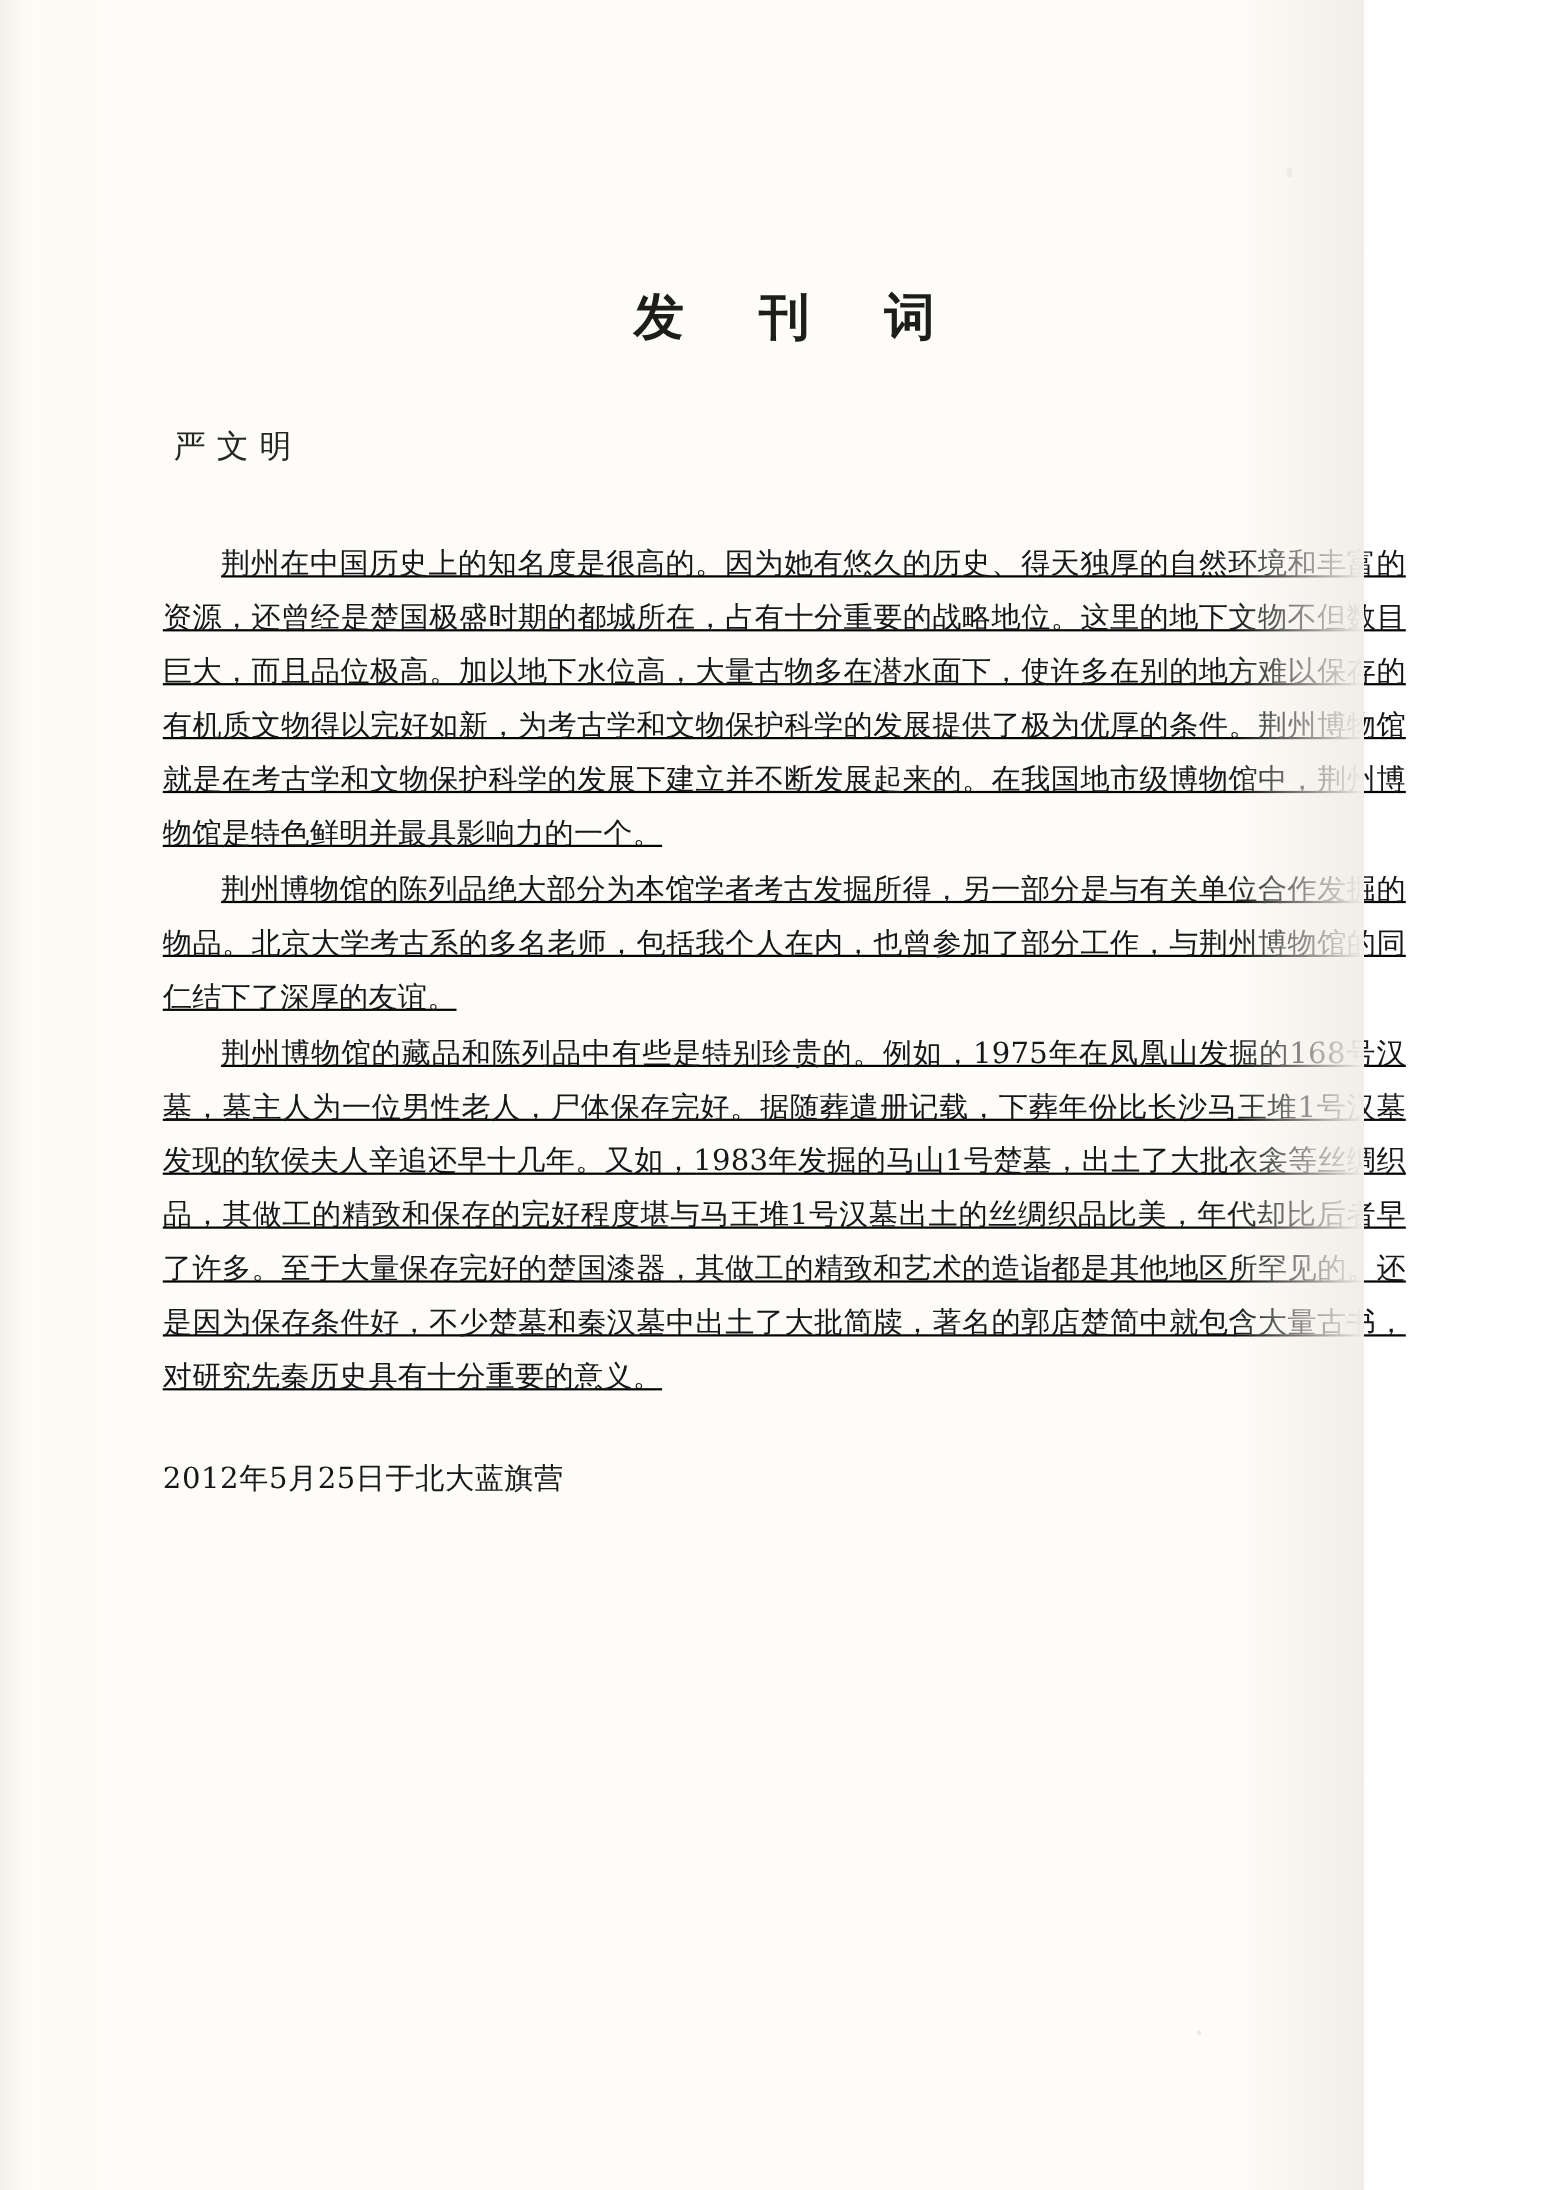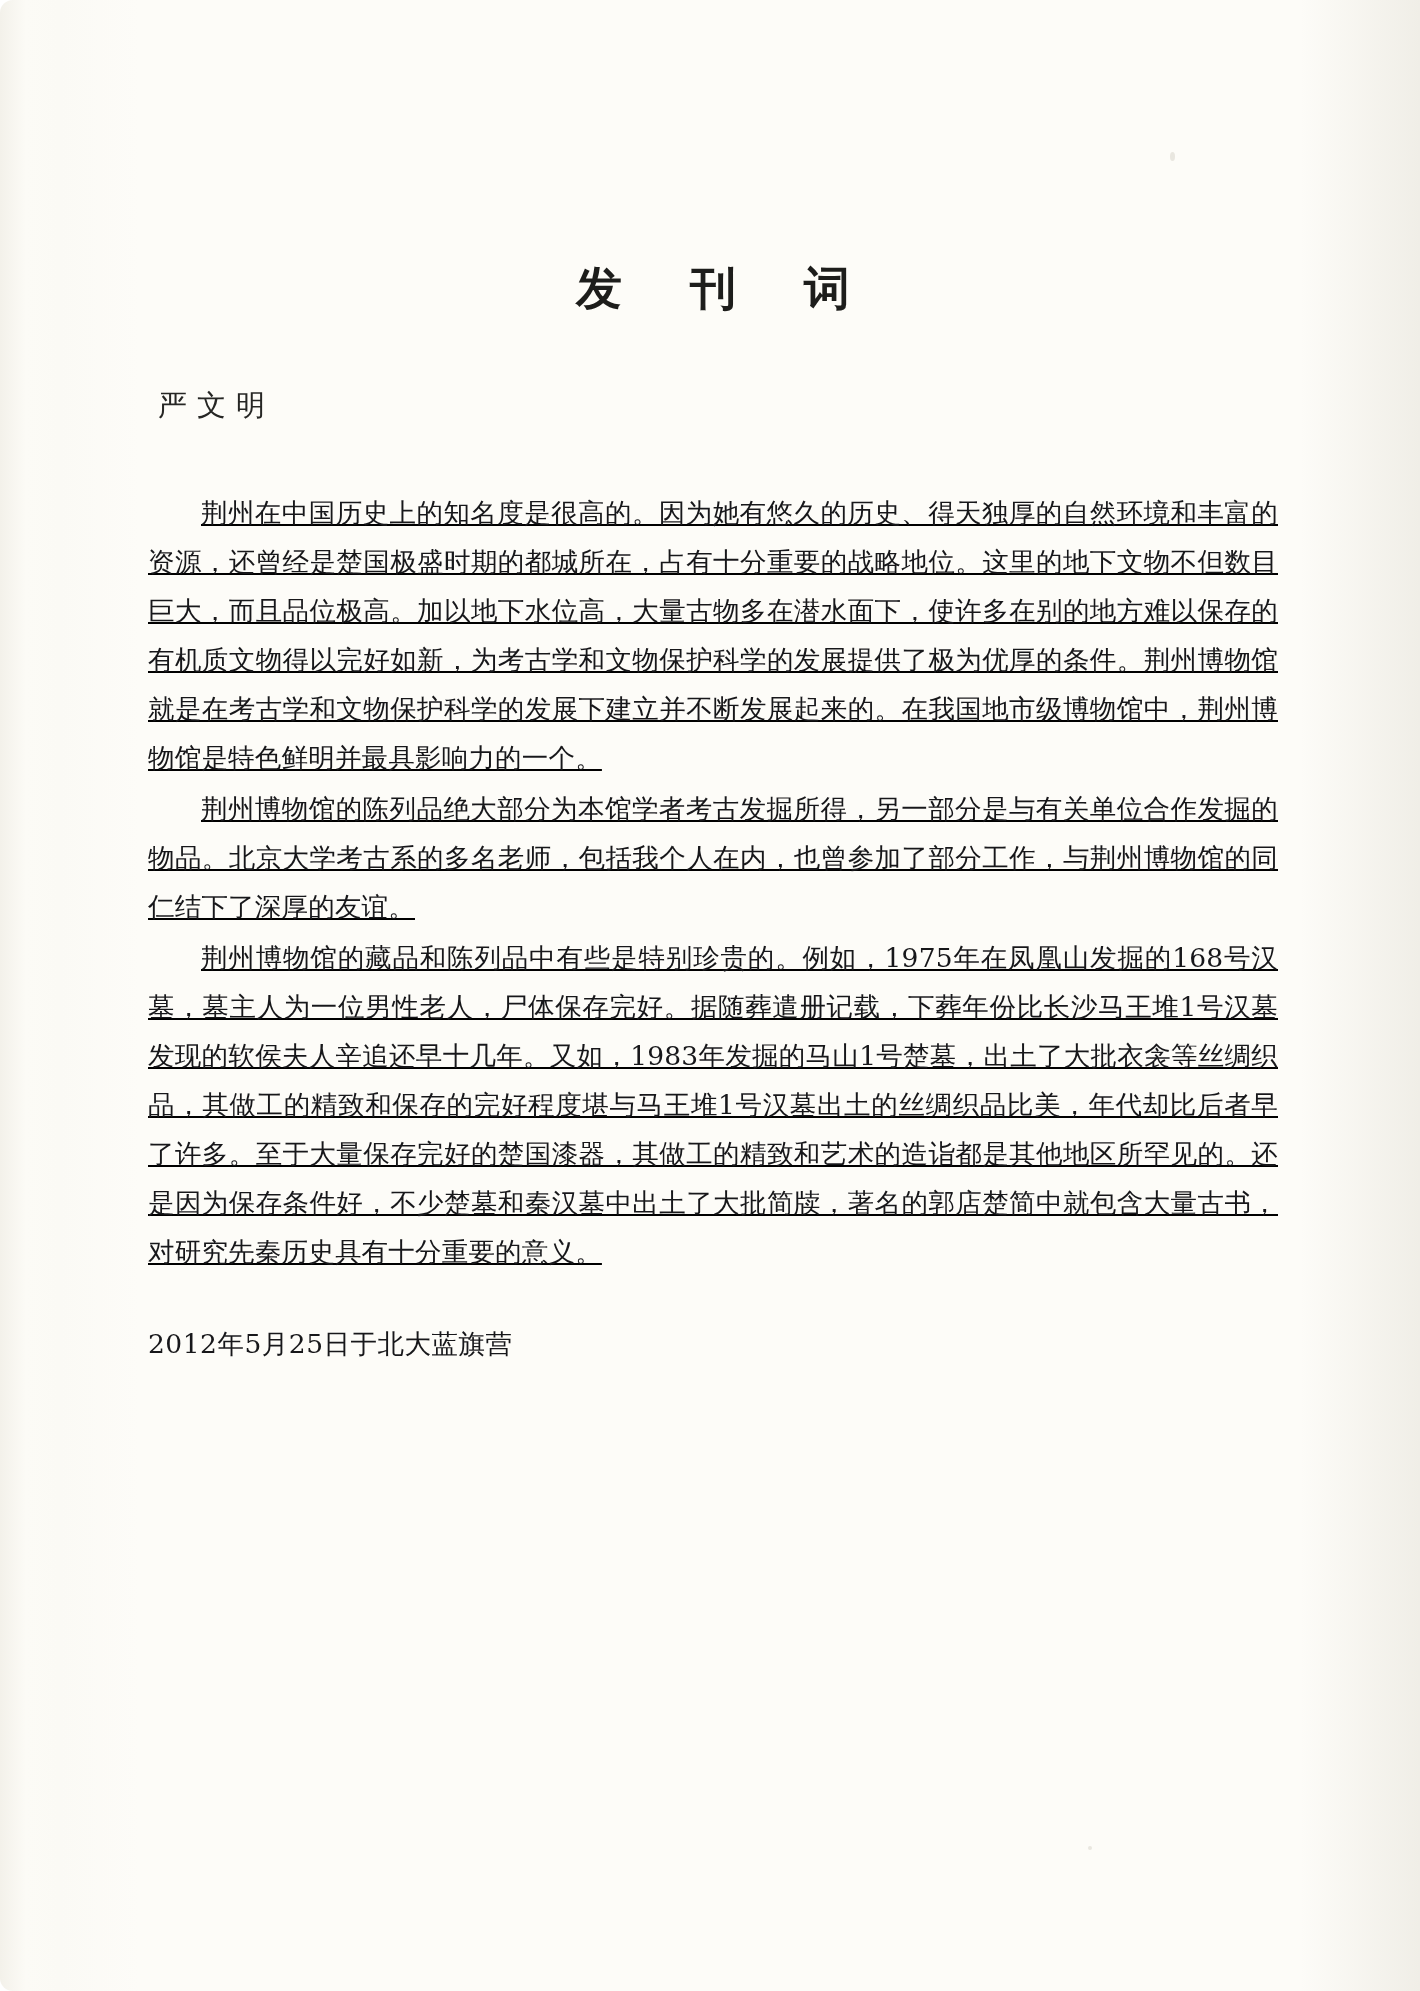--- a/index.html
+++ b/index.html
@@ -8,28 +8,27 @@
     background: #ffffff;
   }
   body {
     width: 1420px;
     height: 1991px;
     overflow: hidden;
     font-family: "DejaVu Serif", "Liberation Serif", serif;
   }
   .page {
     position: relative;
-    width: 1420px;
+    width: 1240px;
     height: 1991px;
     background: #fdfcf8;
     background-image:
       linear-gradient(90deg, #f3f1ea 0px, #fcfbf6 26px, #fbfaf5 60px, #fdfcf8 140px),
       linear-gradient(180deg, #fbfaf4 0px, #fdfcf8 90px);
     box-sizing: border-box;
-    border-radius: 13px;
   }
   
   .page::after {
     content: "";
     position: absolute;
     top: 0; right: 0;
     width: 120px; height: 100%;
     background: linear-gradient(270deg, #f0eee7 0%, rgba(253,252,248,0) 100%);
     pointer-events: none;
   }

